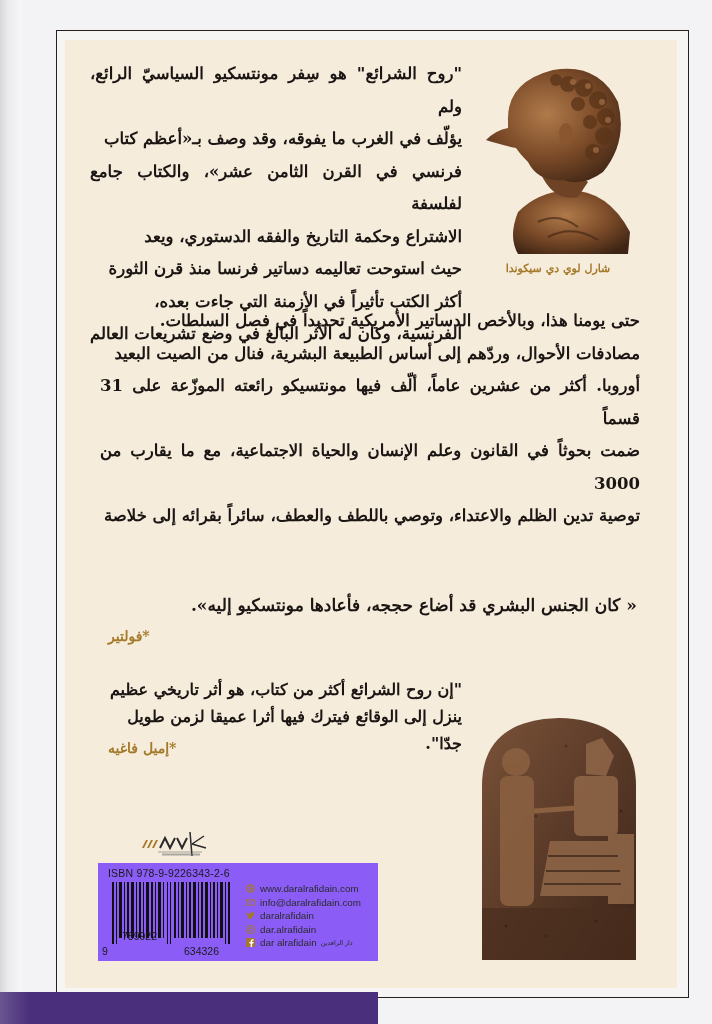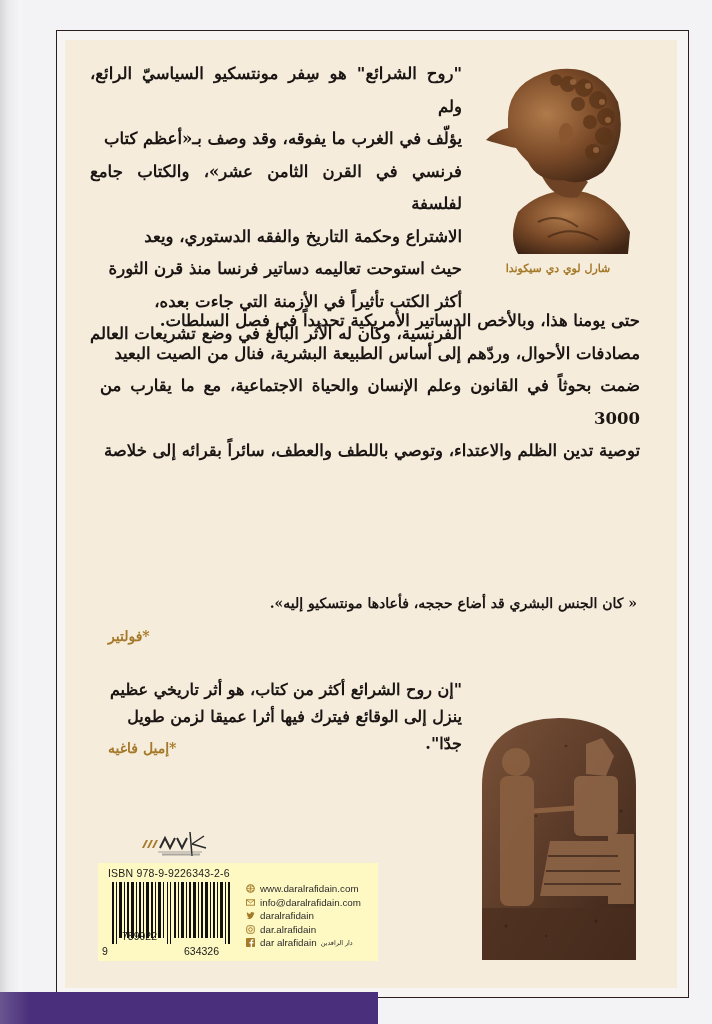--- a/index.html
+++ b/index.html
@@ -33,21 +33,21 @@
     .body-text {
       position: absolute; direction: rtl; text-align: justify;
       font-family: "DejaVu Serif", serif; font-weight: bold;
       color: #1b1614; font-size: 16.5px; line-height: 32.5px;
     }
     .body-text p { text-align-last: right; }
     .top-text { right: 250px; top: 58px; width: 372px; }
     .wide-text { left: 100px; top: 305px; width: 540px; }
     .quote1 {
       position: absolute; right: 75px; top: 595px; direction: rtl;
-      font-weight: bold; font-size: 14px; color: #1b1614;
+      font-weight: bold; font-size: 17px; color: #1b1614;
       font-family: "DejaVu Serif", serif;
     }
     .attrib {
       position: absolute; direction: rtl;
       color: #a47a2a; font-weight: bold; font-size: 14px;
       font-family: "DejaVu Serif", serif;
     }
     .attrib1 { left: 108px; top: 628px; }
     .attrib2 { left: 108px; top: 740px; }
     .quote2 {
@@ -65,21 +65,21 @@
       font-family: "DejaVu Serif", serif;
     }
     .stele {
       position: absolute; left: 476px; top: 716px; width: 166px; height: 244px;
     }
     .logo {
       position: absolute; left: 140px; top: 830px; width: 70px; height: 32px;
     }
     .isbn-box {
       position: absolute; left: 98px; top: 863px; width: 280px; height: 98px;
-      background: #fef9c3;
+      background: #8b5cf6;
     }
     .isbn-label {
       position: absolute; left: 10px; top: 4px; font-family: "Liberation Sans", sans-serif;
       font-size: 10.5px; color: #1a1a1a; letter-spacing: 0.2px;
     }
     .barcode {
       position: absolute; left: 14px; top: 19px; width: 120px; height: 62px;
     }
     .bc-num {
       position: absolute; font-family: "Liberation Sans", sans-serif; font-size: 10.5px; color: #1a1a1a;
@@ -150,20 +150,21 @@
   <p>فرنسي في القرن الثامن عشر»، والكتاب جامع لفلسفة</p>
   <p>الاشتراع وحكمة التاريخ والفقه الدستوري، ويعد</p>
   <p>حيث استوحت تعاليمه دساتير فرنسا منذ قرن الثورة</p>
   <p>أكثر الكتب تأثيراً في الأزمنة التي جاءت بعده،</p>
   <p>الفرنسية، وكان له الأثر البالغ في وضع تشريعات العالم</p>
 </div>
 
 <div class="body-text wide-text">
   <p>حتى يومنا هذا، وبالأخص الدساتير الأمريكية تحديداً في فصل السلطات.</p>
   <p>مصادفات الأحوال، وردّهم إلى أساس الطبيعة البشرية، فنال من الصيت البعيد</p>
+  <p>أوروبا. أكثر من عشرين عاماً، ألّف فيها مونتسيكو رائعته الموزّعة على 31 قسماً</p>
   <p>ضمت بحوثاً في القانون وعلم الإنسان والحياة الاجتماعية، مع ما يقارب من 3000</p>
   <p>توصية تدين الظلم والاعتداء، وتوصي باللطف والعطف، سائراً بقرائه إلى خلاصة</p>
 </div>
 
 <div class="quote1">« كان الجنس البشري قد أضاع حججه، فأعادها مونتسكيو إليه».</div>
 <div class="attrib attrib1">*فولتير</div>
 
 <div class="quote2">
   <div>"إن روح الشرائع أكثر من كتاب، هو أثر تاريخي عظيم</div>
   <div>ينزل إلى الوقائع فيترك فيها أثرا عميقا لزمن طويل جدّا".</div>

